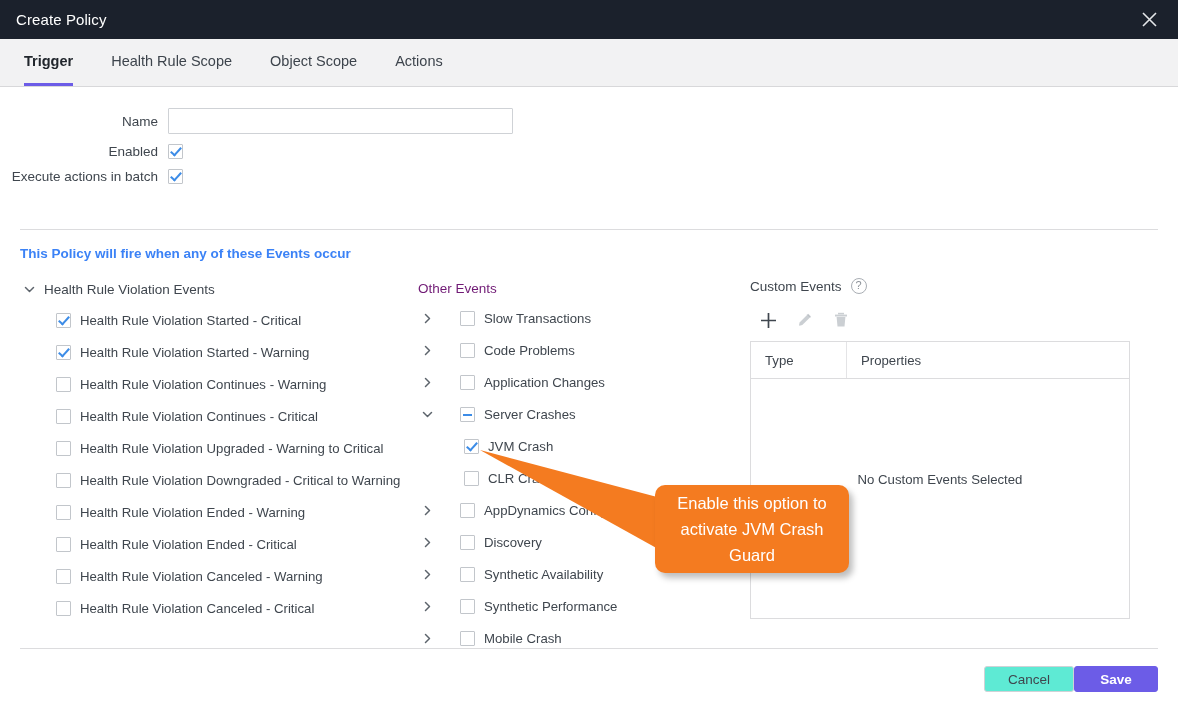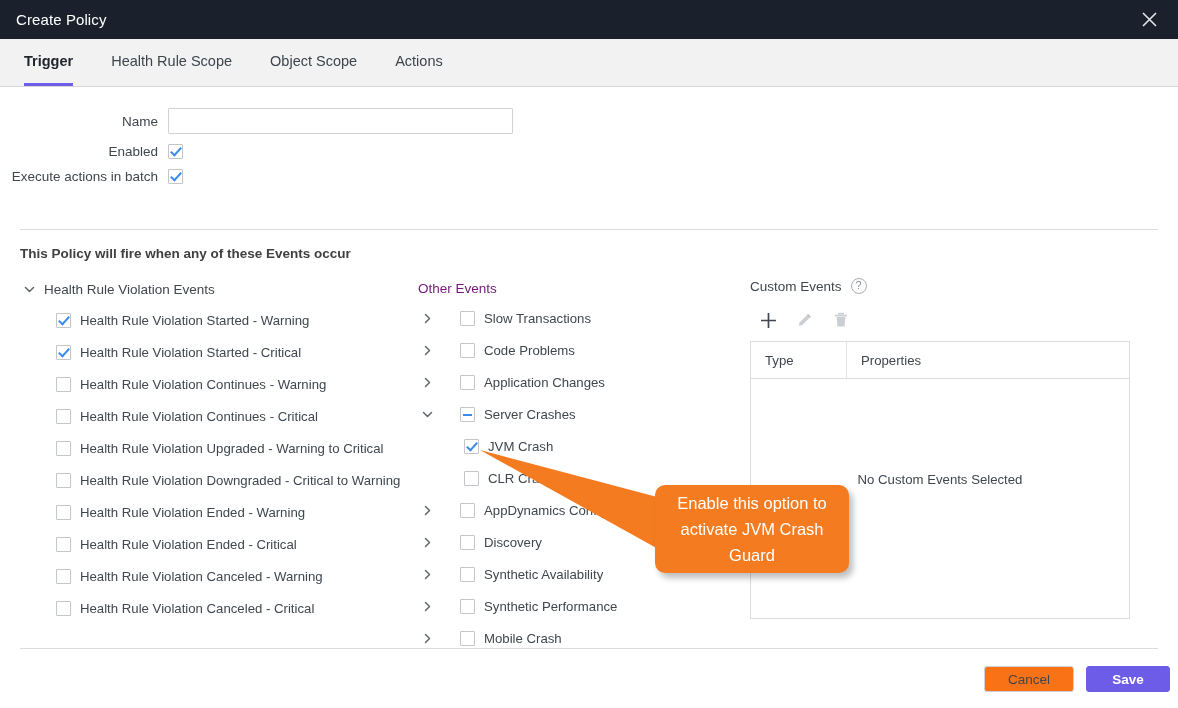--- a/index.html
+++ b/index.html
@@ -124,21 +124,21 @@
   }
   #divider-top { top: 229px; }
   #divider-bottom { top: 648px; }
 
   
   .events-title {
     position: absolute;
     left: 20px; top: 246px;
     font-size: 13.5px;
     font-weight: bold;
-    color: #404040;
+    color: #3b82f6;
   }
 
   .col { position: absolute; top: 278px; }
   #col-left { left: 20px; width: 390px; }
   #col-mid  { left: 418px; width: 320px; }
   #col-right{ left: 750px; width: 382px; }
 
   .col-head {
     font-size: 13.5px;
     color: #701a75;
@@ -285,26 +285,26 @@
     border-radius: 3px;
     font-size: 13.5px;
     font-family: "Liberation Sans", sans-serif;
     display: flex; align-items: center; justify-content: center;
     cursor: pointer;
   }
   #btn-cancel {
     right: 104px;
     width: 90px;
     border: 1px solid #cfd2d6;
-    background: #f97316;
+    background: #5eead4;
     color: #3f464e;
   }
   #btn-save {
     right: 0px;
-    margin-right: 8px;
+    margin-right: 20px;
     width: 84px;
     background: #6c5ce7;
     color: #ffffff;
     font-weight: bold;
     border: 1px solid #6c5ce7;
   }
 </style>
 </head>
 <body>
 
@@ -365,25 +365,25 @@
       <svg width="11" height="11" viewBox="0 0 11 11">
           <path d="M1.5 3.5 L5.5 7.5 L9.5 3.5" stroke="#5d646c" stroke-width="1.5" fill="none" stroke-linecap="round" stroke-linejoin="round"></path>
         </svg>
     </span>
     <span class="group-label">Health Rule Violation Events</span>
   </div>
 
   <div>
     <div class="item-row">
       <span class="cb checked"></span>
+      <span class="item-label">Health Rule Violation Started - Critical</span>
+    </div>
+    <div class="item-row">
+      <span class="cb checked"></span>
       <span class="item-label">Health Rule Violation Started - Warning</span>
-    </div>
-    <div class="item-row">
-      <span class="cb checked"></span>
-      <span class="item-label">Health Rule Violation Started - Critical</span>
     </div>
     <div class="item-row">
       <span class="cb"></span>
       <span class="item-label">Health Rule Violation Continues - Warning</span>
     </div>
     <div class="item-row">
       <span class="cb"></span>
       <span class="item-label">Health Rule Violation Continues - Critical</span>
     </div>
     <div class="item-row">

